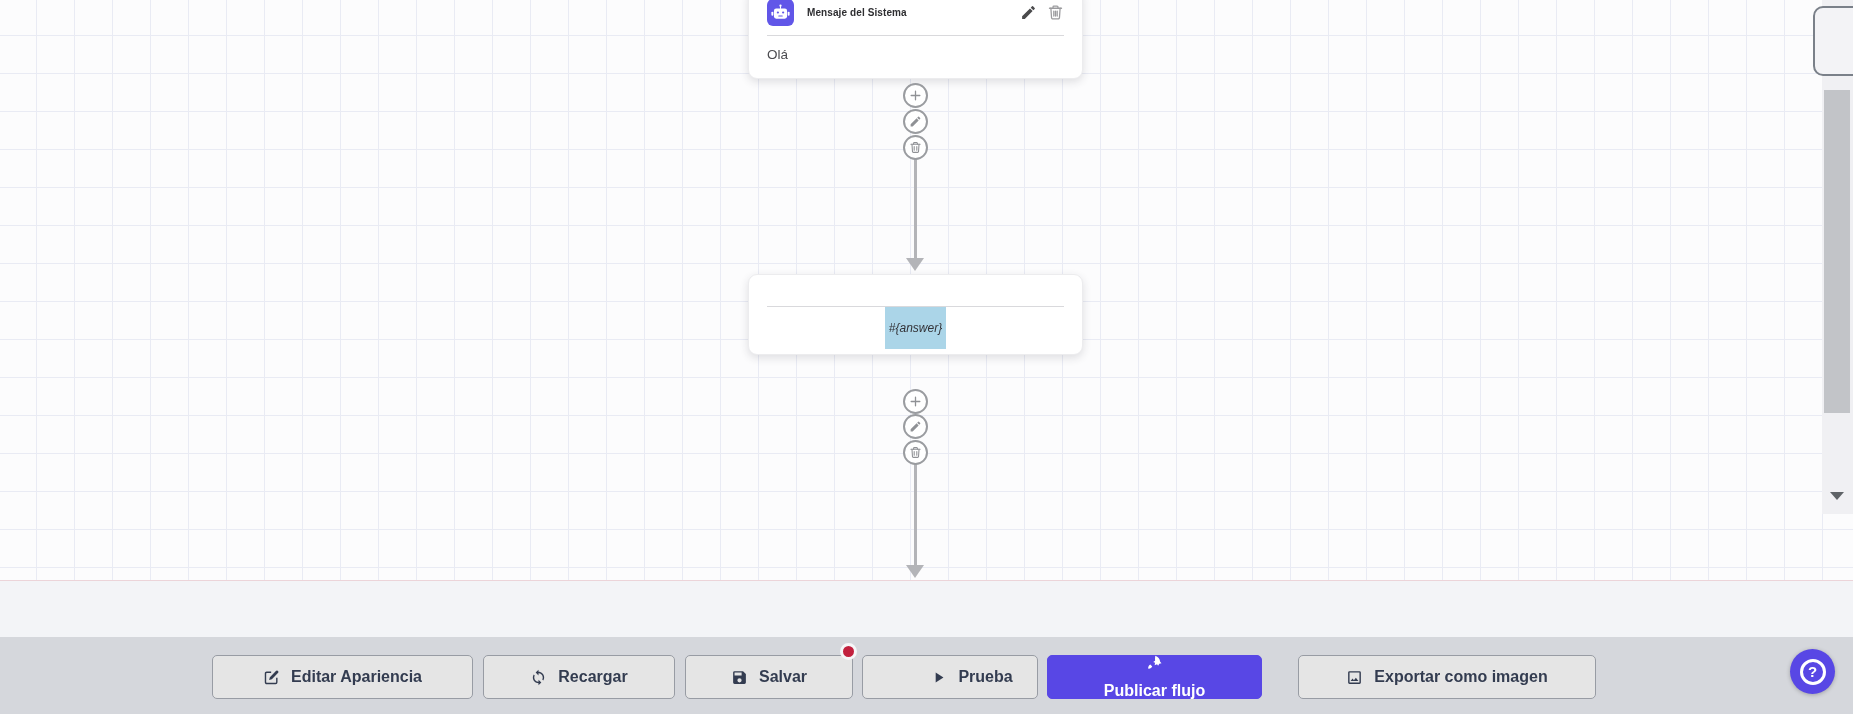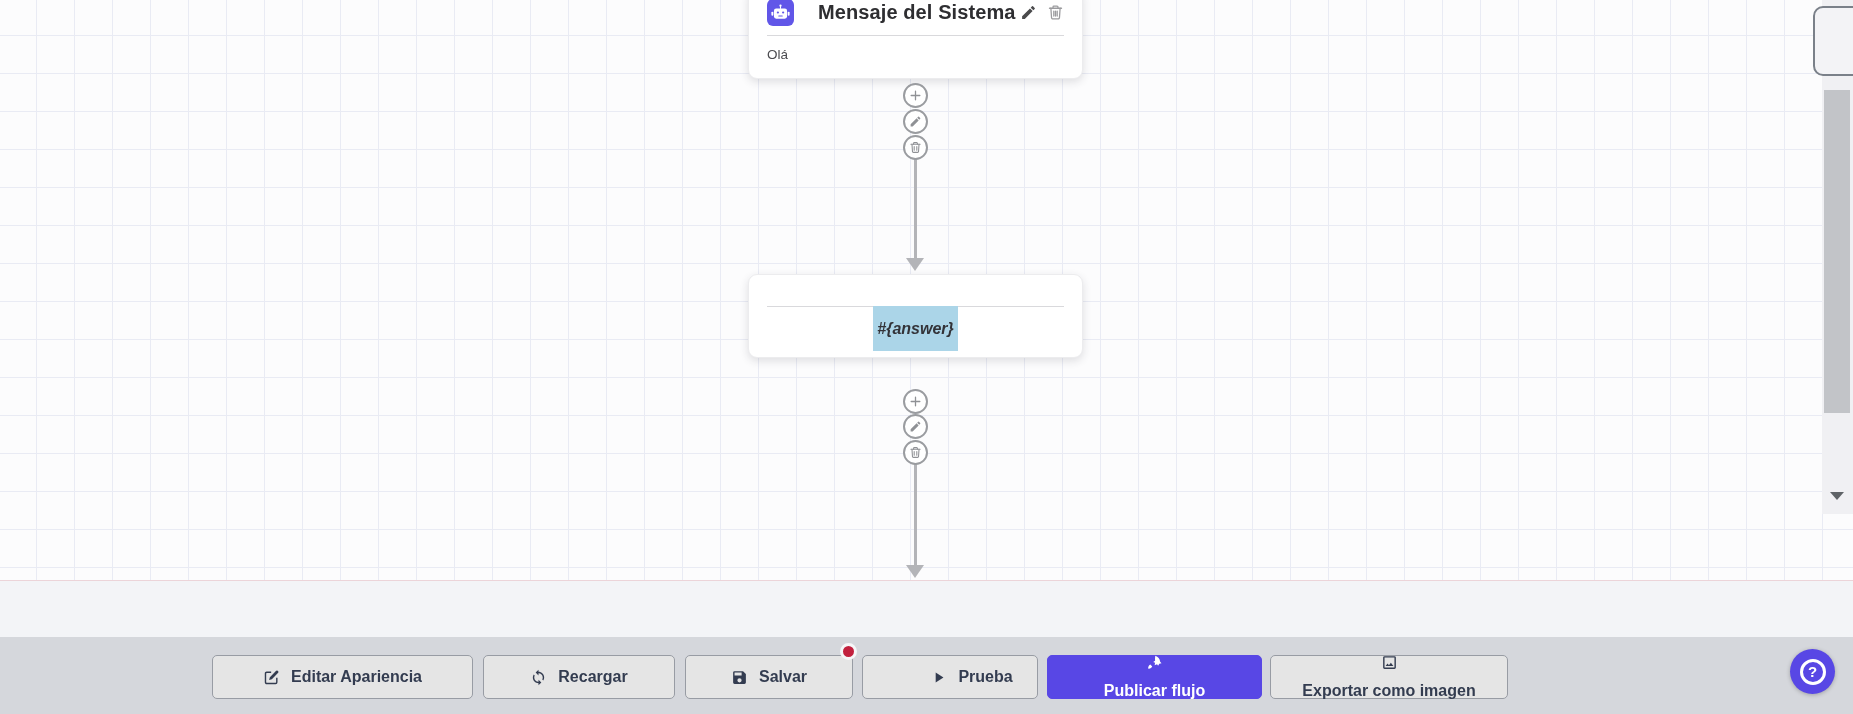--- a/index.html
+++ b/index.html
@@ -28,33 +28,33 @@
   .node1 { top:-12px; }
   .node2 { top:274px; padding-top:19px; padding-bottom:19px; }
   .node-header { display:flex; align-items:center; }
   .node-icon {
     width:27px; height:27px; border-radius:6px; flex:0 0 27px;
     display:flex; align-items:center; justify-content:center;
   }
   .node-icon.indigo { background:#6156e8; }
   .node-icon.cyan   { background:#29b7d9; }
   .node-icon svg { width:21px; height:21px; }
-  .node-title { margin-left:24px; font-size:20px; font-weight:bold; color:#2e2e31; letter-spacing:.1px; }
+  .node-title { margin-left:13px; font-size:10px; font-weight:bold; color:#2e2e31; letter-spacing:.1px; }
   .hact { margin-left:10px; display:flex; align-items:center; cursor:pointer; }
   .hact.first { margin-left:auto; }
   .hact svg { width:17px; height:17px; }
   .pencil-dark { color:#4a4a4c; }
   .trash-gray  { color:#9b9b9e; }
   .sep { height:1px; background:#d9d9dc; margin-top:9px; }
   .node2 .sep { margin-top:12px; }
   .node-body { margin-top:11px; font-size:13.5px; color:#4c4c50; }
   .node2 .node-body { margin-top:13px; text-align:center; }
   .var-highlight {
     background:#abd5e8; font-style:italic; color:#333338;
-    font-size:16px; padding:14px 4px;font-weight:bold;
+    font-size:12px; padding:14px 4px;
   }
 
   
   .cline { position:absolute; left:914px; width:3px; background:#b3b4b8; }
   .cline1 { top:150px; height:108px; }
   .cline2 { top:452px; height:113px; }
   .carrow {
     position:absolute; left:906px; width:0; height:0;
     border-left:9px solid transparent; border-right:9px solid transparent;
     border-top:13px solid #b3b4b8;
@@ -82,21 +82,21 @@
     display:flex; align-items:center; justify-content:center; gap:11px;
     font-size:16px; font-weight:bold; color:#333c50; cursor:pointer;
   }
   .tbtn svg { width:17px; height:17px; flex:0 0 auto; }
   .tbtn.primary { background:#5847e5; border-color:#5847e5; color:#ffffff; }
   .b1 { left:212px;  width:261px; }
   .b2 { left:483px;  width:192px; }
   .b3 { left:685px;  width:168px; }
   .b4 { left:862px;  width:176px;padding-left:43px; }
   .b5 { left:1047px; width:215px;flex-direction:column; }
-  .b6 { left:1270px; width:238px;flex-direction:column; }
+  .b6 { left:1298px; width:298px; }
   .save-badge {
     position:absolute; left:840px; top:643px; width:17px; height:17px;
     background:#c2203e; border:3.5px solid #f6f6f8; border-radius:50%; z-index:5;
   }
 
   
   .help-btn {
     position:absolute; left:1790px; top:649px; width:45px; height:45px; border-radius:50%;
     background:#5847e5; display:flex; align-items:center; justify-content:center;
     cursor:pointer; z-index:6; box-shadow:0 1px 4px rgba(0,0,0,.25);

